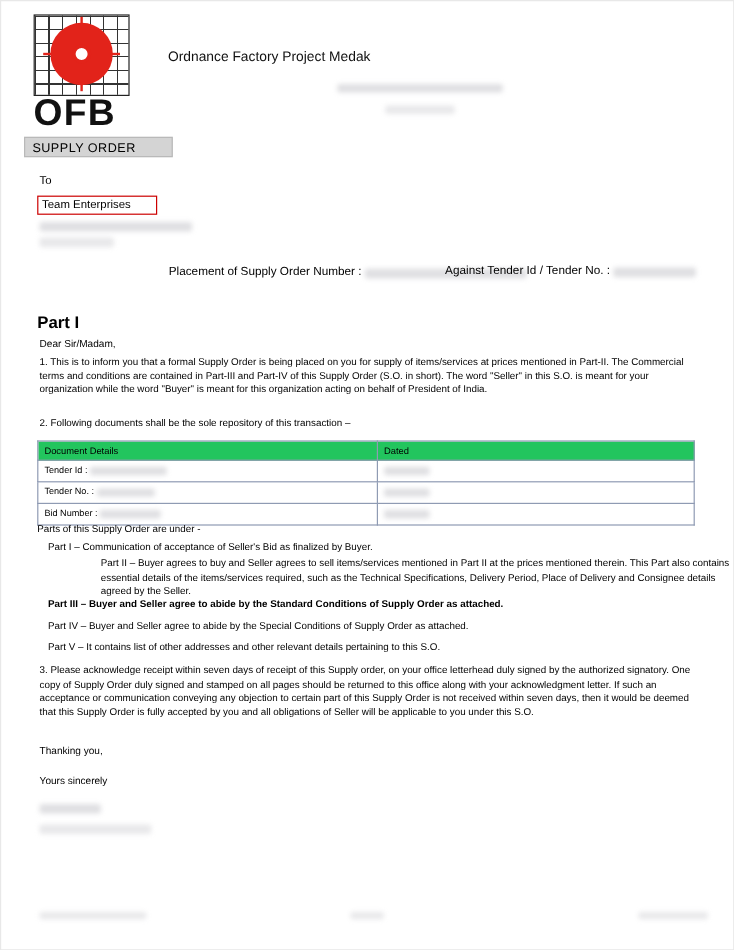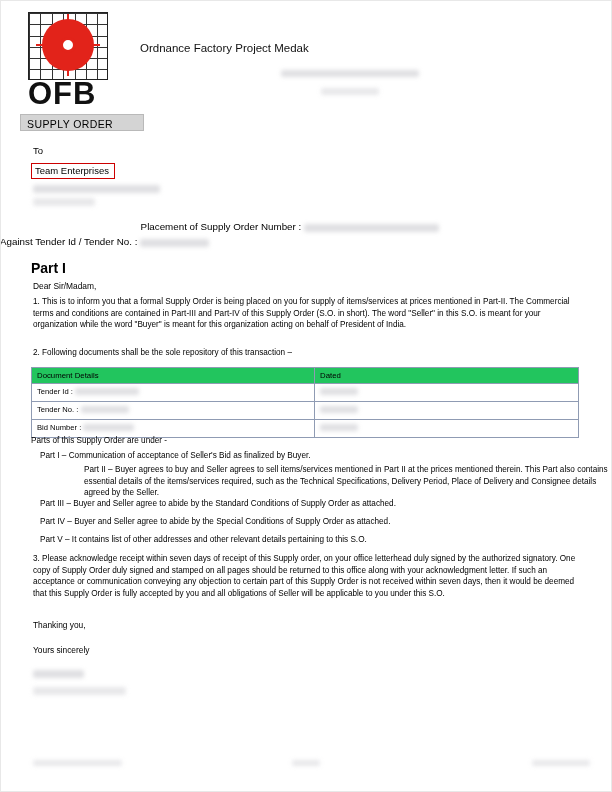--- a/index.html
+++ b/index.html
@@ -146,21 +146,21 @@
     position: absolute;
     left: 33px;
     top: 145px;
     font-size: 9.5px;
   }
   .party-box {
     position: absolute;
     left: 31px;
     top: 163px;
     border: 1.3px solid #cc0000;
-    padding: 1px 5px 2px 3px;
+    padding: 1px 21px 2px 3px;
     font-size: 9.5px;
     box-sizing: border-box;
   }
   .party-addr {
     position: absolute;
     left: 33px;
     top: 182px;
     width: 260px;
     font-size: 7px;
     line-height: 1.9;
@@ -171,23 +171,23 @@
     position: absolute;
     left: 0;
     top: 221px;
     width: 580px;
     text-align: center;
     font-size: 9.8px;
   }
   .against {
     position: absolute;
     left: 0;
-    top: 236px;
+    top: 220px;
     width: 580px;
-    text-align: left;
+    text-align: right;
     font-size: 9.8px;
   }
 
   
   .part-heading {
     position: absolute;
     left: 31px;
     top: 260px;
     font-size: 14px;
     font-weight: bold;
@@ -249,21 +249,21 @@
   }
   .part-item {
     position: absolute;
     left: 40px;
     width: 538px;
     font-size: 8.2px;
     line-height: 1.42;
   }
   .p1 { top: 450px; }
   .p2 { top: 464px; margin-left: 44px; }
-  .p3 { top: 498px; }
+  .p3 { top: 498px; font-weight: bold; }
   .p4 { top: 516px; }
   .p5 { top: 534px; }
 
   .para3 {
     position: absolute;
     left: 33px;
     top: 553px;
     width: 546px;
     font-size: 8.2px;
     line-height: 1.42;

